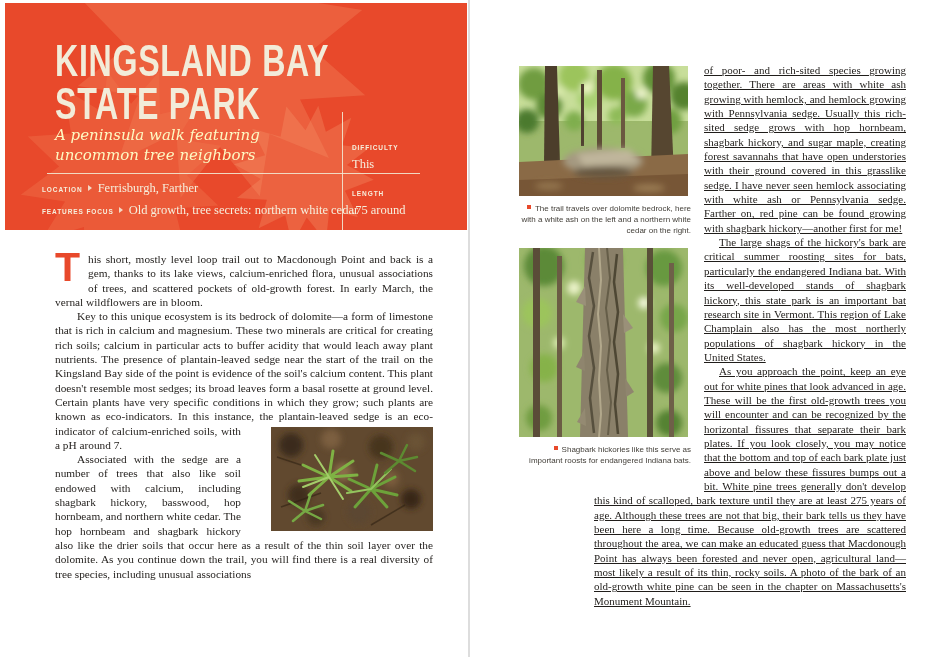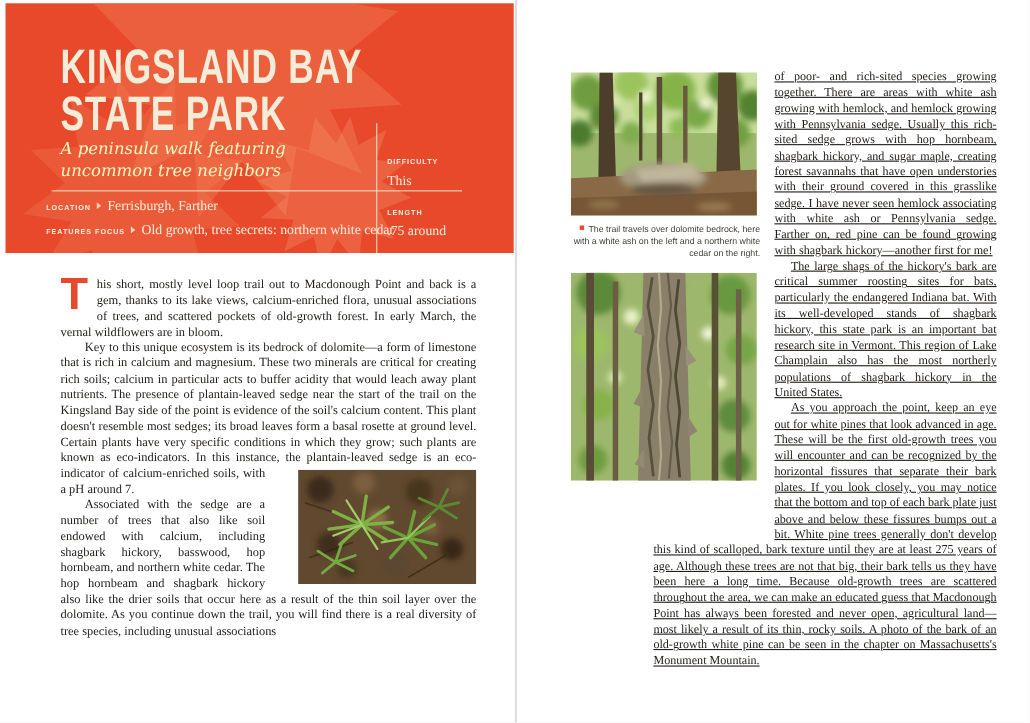--- a/index.html
+++ b/index.html
@@ -222,20 +222,21 @@
       <path d="M74 4 l-4 26 l5 28 l-5 30 l5 32 l-4 30 l4 35" stroke="#57503e" stroke-width="2.5" fill="none"></path>
       <path d="M88 0 l3 30 l-4 30 l4 32 l-3 30 l4 32 l-3 33" stroke="#655d48" stroke-width="2" fill="none"></path>
       <path d="M98 6 l-3 28 l4 30 l-4 30 l4 32 l-3 30 l3 30" stroke="#4e4734" stroke-width="2.5" fill="none"></path>
       <path d="M80 0 l2 32 l-3 34 l3 32 l-2 34 l2 34 l-2 23" stroke="#b2a88c" stroke-width="2" fill="none"></path>
       <path d="M66 38 l-9 16 l10 4 Z" fill="#9a9079"></path>
       <path d="M104 66 l10 14 l-9 5 Z" fill="#9a9079"></path>
       <path d="M65 104 l-8 15 l9 4 Z" fill="#8f856e"></path>
       <path d="M106 130 l9 14 l-8 5 Z" fill="#8f856e"></path>
       <path d="M66 160 l-8 14 l9 4 Z" fill="#948a72"></path>
     </svg>
+    <div class="caption"><span class="cbullet"></span><span>Shagbark hickories like this serve as important roosts for endangered Indiana bats.</span></div>
   </div>
 
   <div class="body-right">
     <span class="colspacer"></span>
     <p><span>of poor- and rich-sited species growing together. There are areas with white ash growing with hemlock, and hemlock growing with Pennsylvania sedge. Usually this rich-sited sedge grows with hop hornbeam, shagbark hickory, and sugar maple, creating forest savannahs that have open understories with their ground covered in this grasslike sedge. I have never seen hemlock associating with white ash or Pennsylvania sedge. Farther on, red pine can be found growing with shagbark hickory—another first for me!</span></p>
     <p class="ind"><span>The large shags of the hickory's bark are critical summer roosting sites for bats, particularly the endangered Indiana bat. With its well-developed stands of shagbark hickory, this state park is an important bat research site in Vermont. This region of Lake Champlain also has the most northerly populations of shagbark hickory in the United States.</span></p>
     <p class="ind"><span>As you approach the point, keep an eye out for white pines that look advanced in age. These will be the first old-growth trees you will encounter and can be recognized by the horizontal fissures that separate their bark plates. If you look closely, you may notice that the bottom and top of each bark plate just above and below these fissures bumps out a bit. White pine trees generally don't develop this kind of scalloped, bark texture until they are at least 275 years of age. Although these trees are not that big, their bark tells us they have been here a long time. Because old-growth trees are scattered throughout the area, we can make an educated guess that Macdonough Point has always been forested and never open, agricultural land—most likely a result of its thin, rocky soils. A photo of the bark of an old-growth white pine can be seen in the chapter on Massachusetts's Monument Mountain.</span></p>
   </div>
 
   <div class="gutter"></div>

